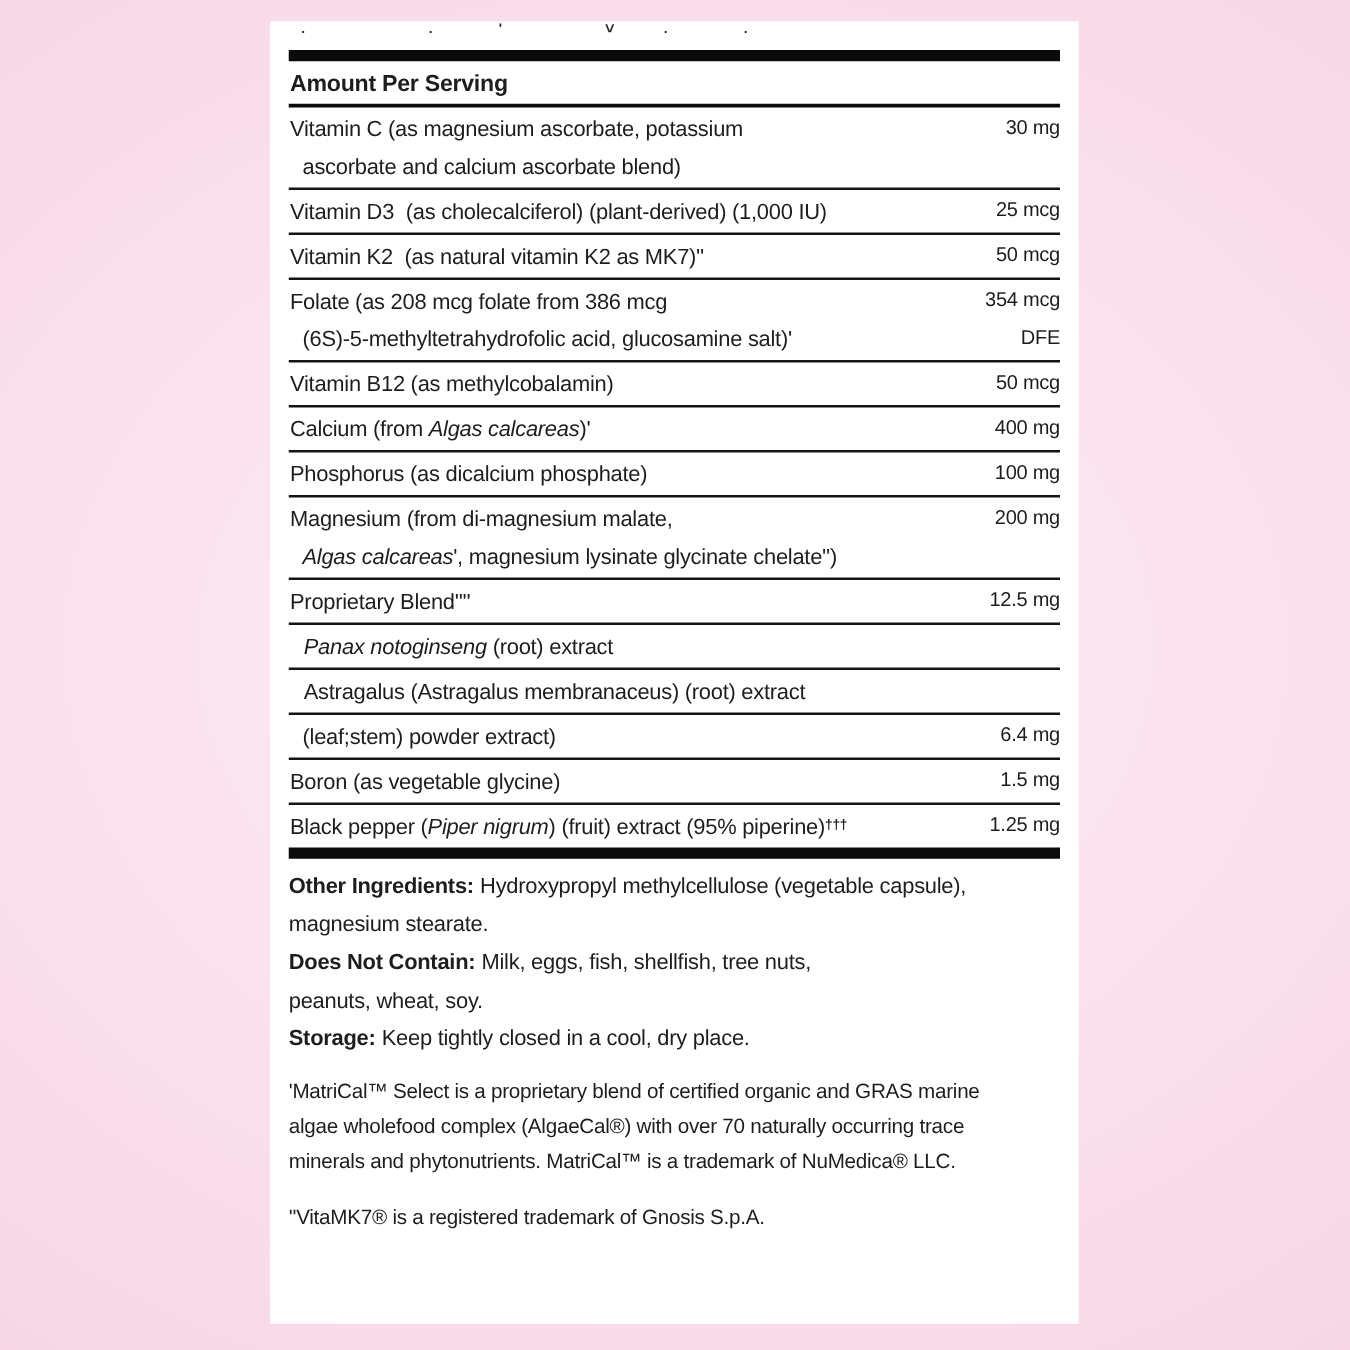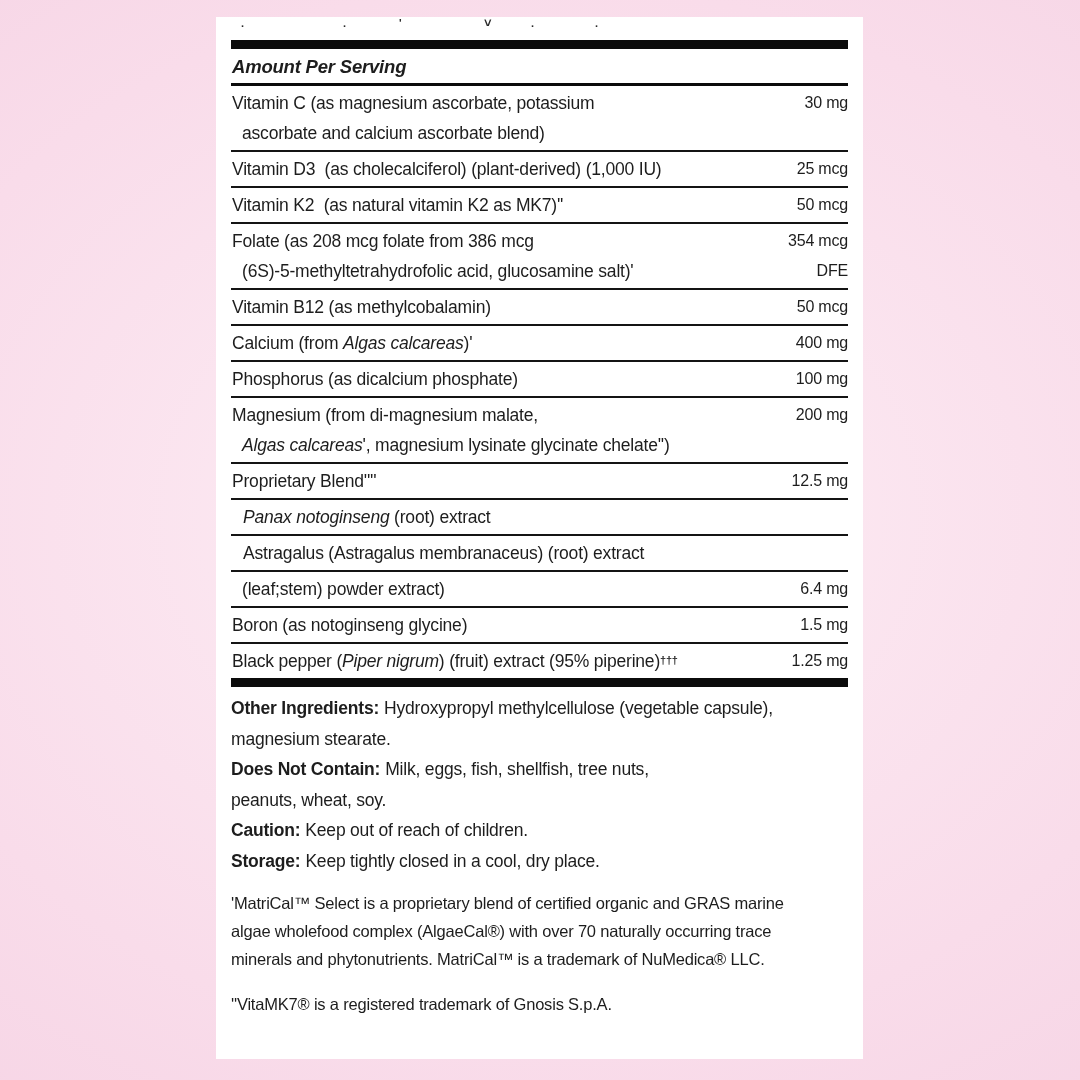--- a/index.html
+++ b/index.html
@@ -26,21 +26,20 @@
   .remnants span:nth-child(2) { left: 112px; }
   .remnants span:nth-child(3) { left: 168px; }
   .remnants span:nth-child(4) { left: 253px; font-size: 13px; }
   .remnants span:nth-child(5) { left: 300px; }
   .remnants span:nth-child(6) { left: 364px; }
   .bar { height: 9px; background: #0b0b0b; }
   .hdr {
     font-size: 18.5px; font-weight: 700; letter-spacing: -0.2px;
     padding: 7px 1px 5px;
     border-bottom: 3px solid #0b0b0b;
-    font-style: italic;
   }
   .row {
     display: flex; justify-content: flex-end; align-items: flex-start;
     border-bottom: 2px solid #141414;
     padding: 2px 0;
   }
   .row.noborder { border-bottom: none; }
   .row .name { flex: 1 1 auto; padding-left: 1px; }
   .nline { font-size: 17.5px; line-height: 30px; letter-spacing: -0.2px; }
   .nline.wrap { padding-left: 10px; }
@@ -168,21 +167,21 @@
       <div class="row">
         <div class="name">
           <div class="nline wrap"><span>(leaf;stem) powder extract)</span></div>
         </div>
         <div class="amt">
           <div>6.4 mg</div>
         </div>
       </div>
       <div class="row">
         <div class="name">
-          <div class="nline"><span>Boron (as notoginseng glycine)</span></div>
+          <div class="nline"><span>Boron (as vegetable glycine)</span></div>
         </div>
         <div class="amt">
           <div>1.5 mg</div>
         </div>
       </div>
       <div class="row noborder">
         <div class="name">
           <div class="nline"><span>Black pepper (</span><span class="it">Piper nigrum</span><span>) (fruit) extract (95% piperine)</span><span class="sup">†††</span></div>
         </div>
         <div class="amt">
@@ -196,23 +195,20 @@
   <div class="sections">
     <div class="sec">
       <span class="b">Other Ingredients:</span><span>Hydroxypropyl methylcellulose (vegetable capsule),</span>
       <div>magnesium stearate.</div>
     </div>
     <div class="sec">
       <span class="b">Does Not Contain:</span><span>Milk, eggs, fish, shellfish, tree nuts,</span>
       <div>peanuts, wheat, soy.</div>
     </div>
     <div class="sec">
-      <span class="b">Caution:</span><span>Keep out of reach of children.</span>
-    </div>
-    <div class="sec">
       <span class="b">Storage:</span><span>Keep tightly closed in a cool, dry place.</span>
     </div>
   </div>
 
   <div class="fn fn1">
     <div>'MatriCal™ Select is a proprietary blend of certified organic and GRAS marine</div>
     <div>algae wholefood complex (AlgaeCal®) with over 70 naturally occurring trace</div>
     <div>minerals and phytonutrients. MatriCal™ is a trademark of NuMedica® LLC.</div>
   </div>
 

